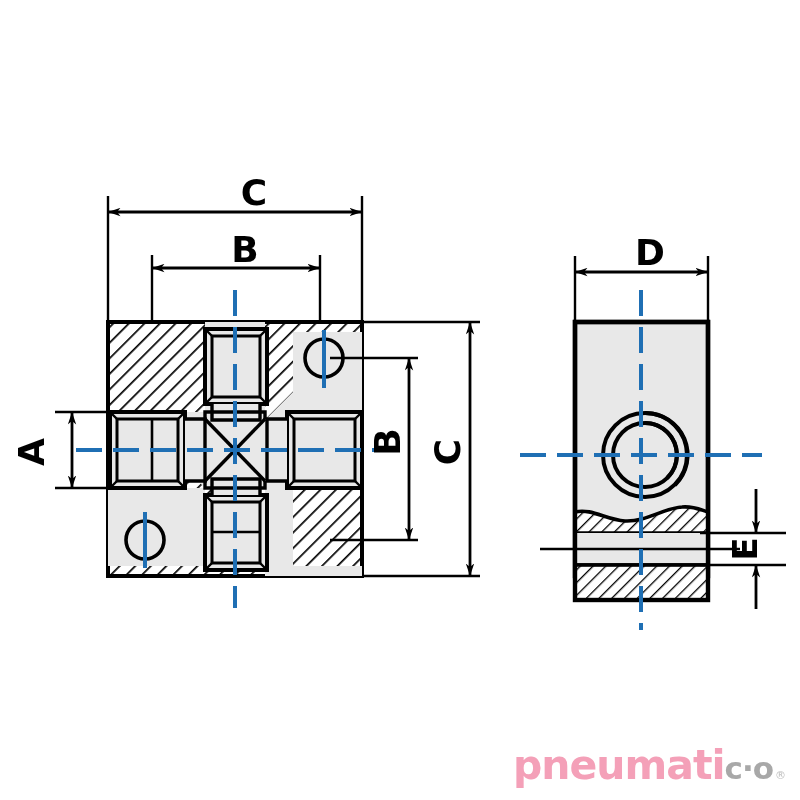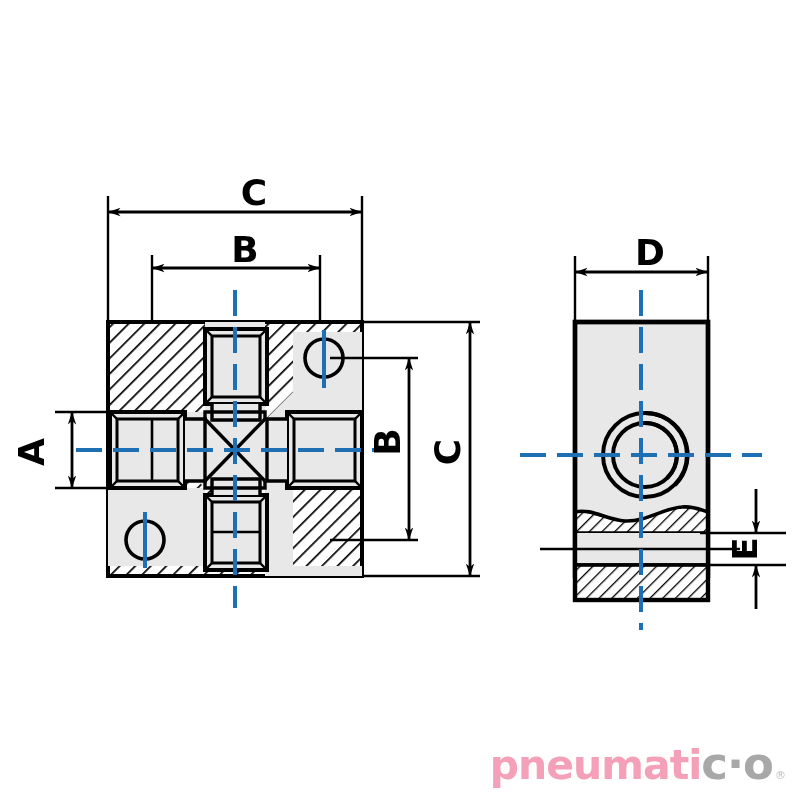--- a/index.html
+++ b/index.html
@@ -1,21 +1,21 @@
 <!DOCTYPE html>
 <html><head>
 <meta charset="utf-8">
 <style>
   html,body{margin:0;padding:0;background:#ffffff;}
   body{width:800px;height:800px;font-family:"Liberation Sans",sans-serif;position:relative;overflow:hidden;}
   #stage{position:absolute;left:0;top:0;width:800px;height:800px;}
   svg{display:block;}
   .logo{position:absolute;right:14px;bottom:14px;display:flex;align-items:baseline;}
   .logo-a{font-family:"DejaVu Sans",sans-serif;font-weight:bold;font-size:41px;letter-spacing:-1px;color:#f4a0b8;line-height:1;}
-  .logo-b{font-family:"DejaVu Sans",sans-serif;font-weight:bold;font-size:45px;letter-spacing:-1px;color:#a8a8a8;line-height:1;}
+  .logo-b{font-family:"DejaVu Sans",sans-serif;font-weight:bold;font-size:31px;letter-spacing:-1px;color:#a8a8a8;line-height:1;}
   .logo-r{font-family:"DejaVu Sans",sans-serif;font-size:11px;color:#bdbdbd;line-height:1;margin-left:2px;}
 </style>
 </head>
 <body>
 
 <div id="stage">
 <svg width="800" height="800" viewBox="0 0 800 800">
   <defs>
     <pattern id="hatch" width="11" height="11" patternUnits="userSpaceOnUse" patternTransform="rotate(45)">
       <rect width="11" height="11" fill="#ffffff"></rect>

